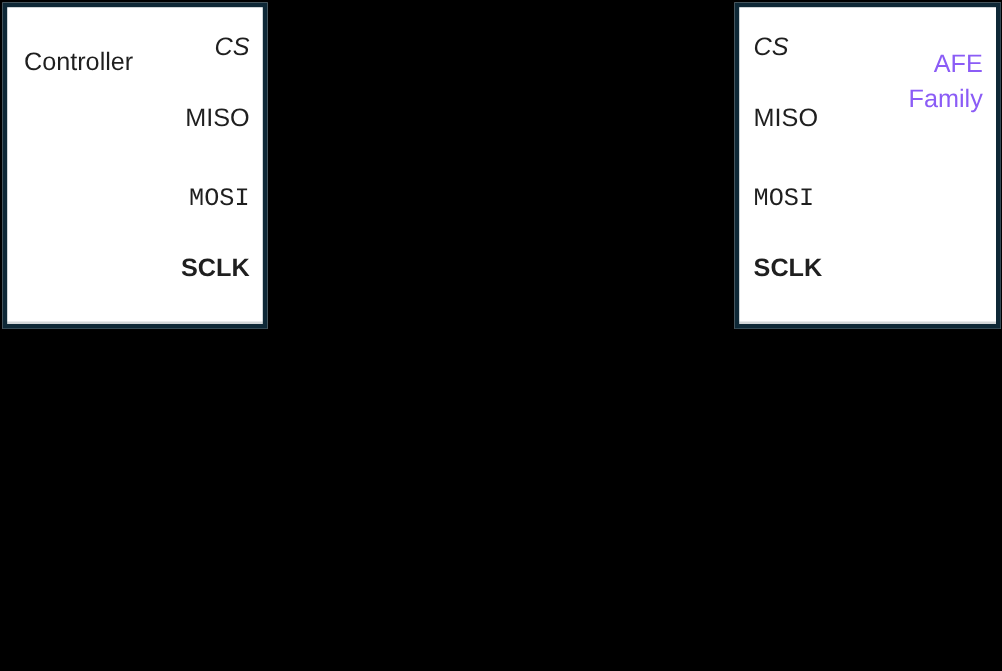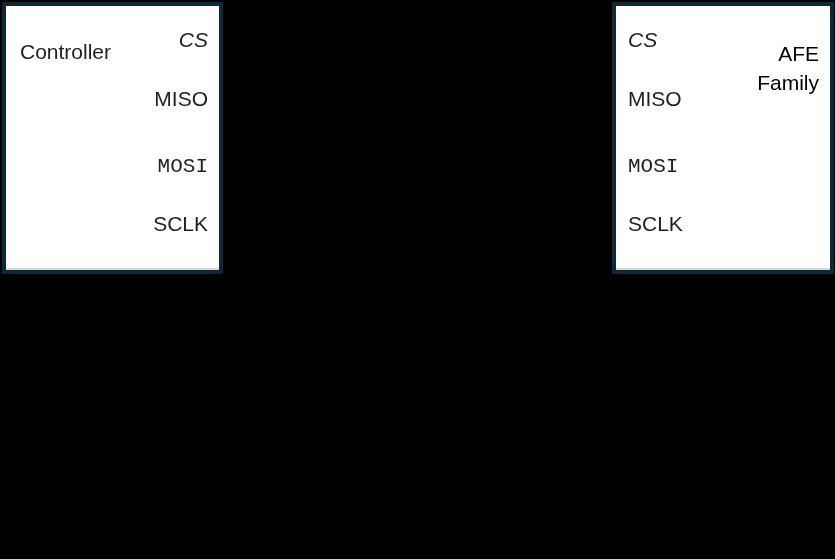--- a/index.html
+++ b/index.html
@@ -38,29 +38,29 @@
   }
   
   .title-left { left: 14px; top: 33px; }
 
   
   .pin-r { right: 11px; text-align: right; }
   .pin-l { left: 12px;  text-align: left; }
   .row0 { top: 21px; font-style: italic; }
   .row1 { top: 80px; }
   .row2 { top: 148px; font-family: Liberation Mono, monospace; }
-  .row3 { top: 205px; }
+  .row3 { top: 205px; font-weight: bold; }
 
   
   .title-right {
     position: absolute;
     right: 11px;
     top: 33px;
     text-align: right;
-    color: #000000;
+    color: #8b5cf6;
     font-size: 21px;
     line-height: 29px;
   }
   .title-right div { white-space: nowrap; }
 
   
   .wires {
     position: absolute;
     left: 0; top: 0;
     width: 835px; height: 559px;

